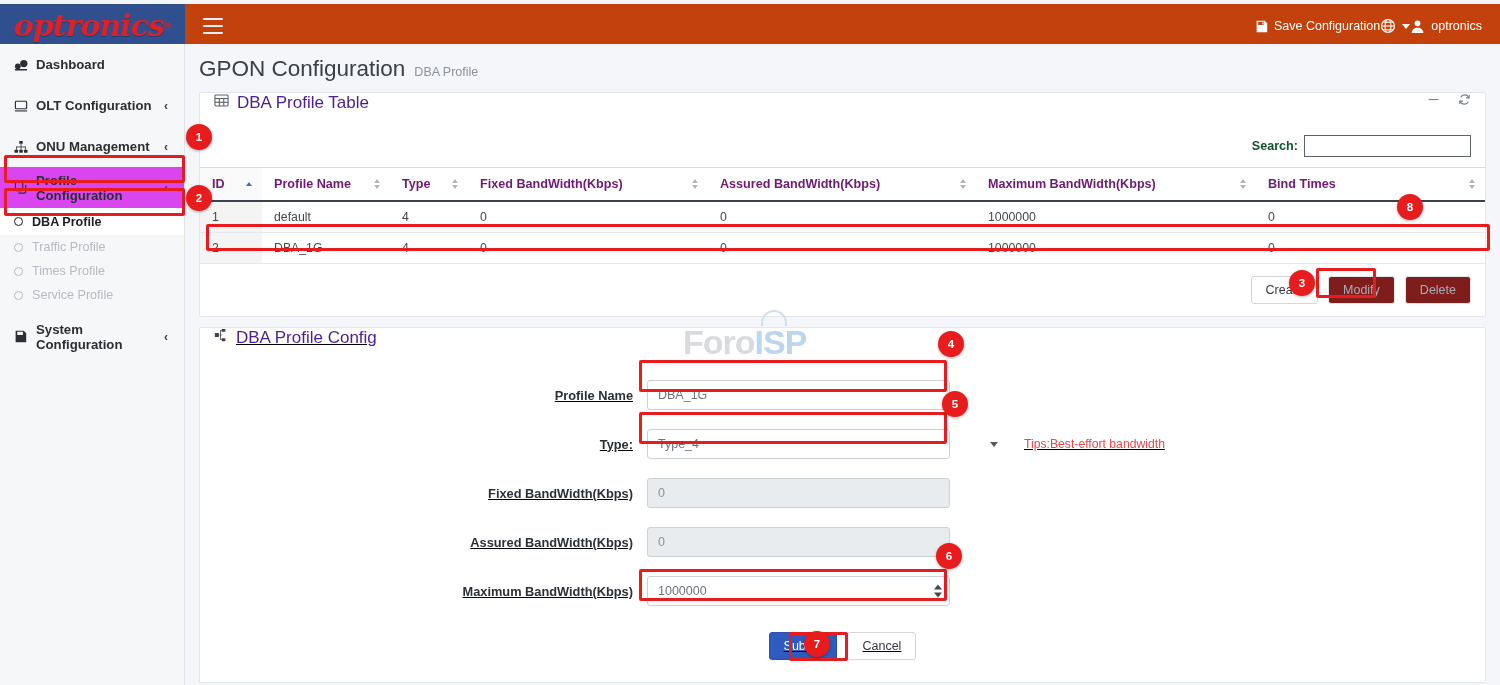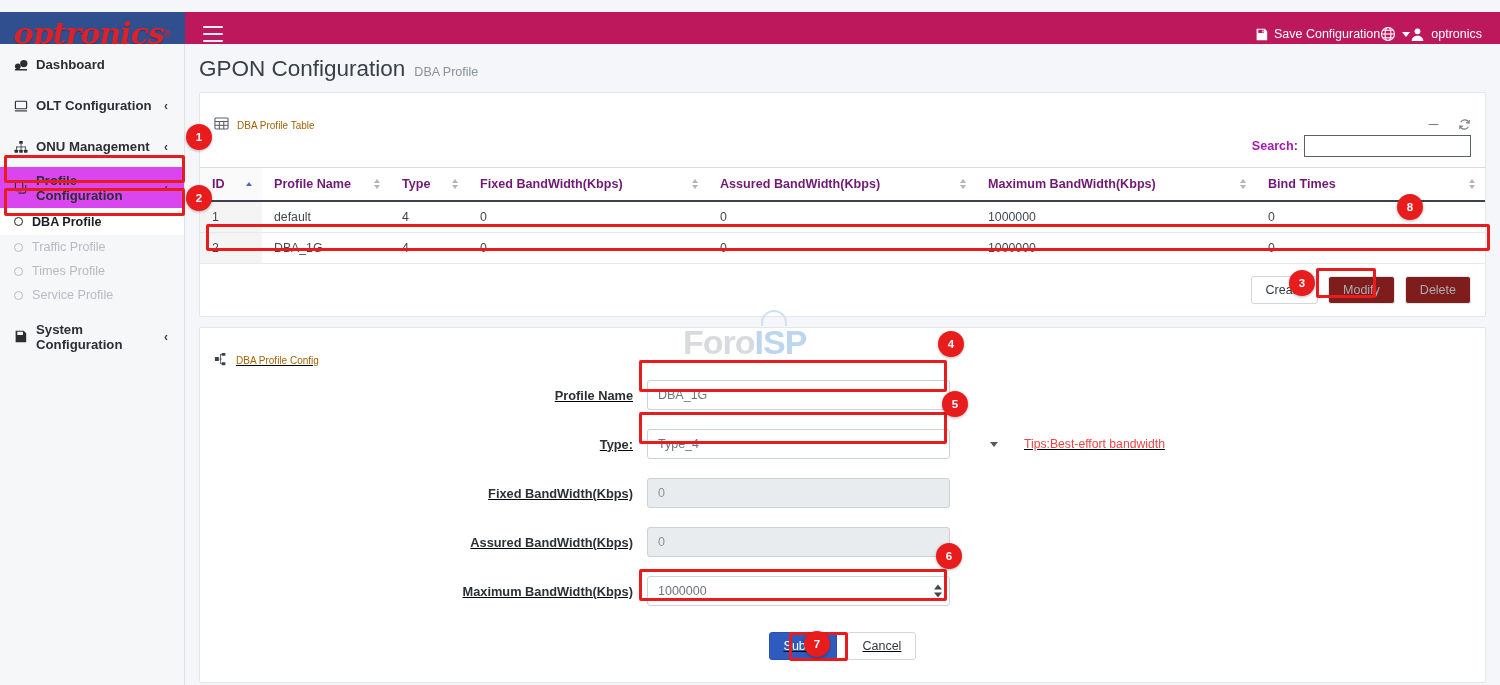--- a/index.html
+++ b/index.html
@@ -6,22 +6,22 @@
   html, body {
     width: 1500px; height: 685px;
     font-family: "Liberation Sans", sans-serif;
     background: #f4f6f9;
     overflow: hidden;
   }
   #app { position: relative; width: 1500px; height: 685px; }
 
   
   .navbar {
-    position: absolute; top: 12px; left: 0; width: 1500px; height: 44px;
-    background: #be185d; display: flex; align-items: center;
+    position: absolute; top: 4px; left: 0; width: 1500px; height: 44px;
+    background: #c2410c; display: flex; align-items: center;
   }
   .brand {
     width: 185px; height: 44px; background: #2f4f8f;
     display: flex; align-items: center; justify-content: center;
     position: relative; overflow: hidden;
   }
   .brand-text {
     font-family: "DejaVu Serif", serif;
     font-style: italic; font-weight: bold;
     font-size: 30px; color: #d9222a;
@@ -78,32 +78,32 @@
   }
   .page-head { padding: 12px 0 10px 14px; display: flex; align-items: baseline; gap: 9px; }
   .page-title { font-size: 22.5px; color: #3a4048; font-weight: normal; }
   .page-crumb { font-size: 12.5px; color: #8a9199; }
 
   .card {
     background: #fff; border: 1px solid #e3e6ea; margin: 0 14px 10px 14px;
     border-radius: 2px; position: relative;
   }
   .card-head {
-    display: flex; align-items: flex-end; height: 38px; padding: 0 14px;
-    font-size: 10px; color: #a16207;
+    display: flex; align-items: flex-start; height: 38px; padding: 0 14px;
+    font-size: 17px; color: #4c1d95;
   }
   .card-head .ch-icon { margin-right: 8px; display:flex; align-items:center; color:#5a6169; }
   .card-tools { margin-left: auto; display: flex; align-items: center; gap: 18px; color: #7a828a; }
   .tool-btn { cursor: pointer; display:flex; align-items:center; }
 
   .search-row {
     display: flex; justify-content: flex-end; align-items: center;
     padding: 4px 14px 10px 14px;
   }
-  .search-label { font-size: 12.6px; font-weight: bold; color: #a21caf; margin-right: 6px; }
+  .search-label { font-size: 12.6px; font-weight: bold; color: #14532d; margin-right: 6px; }
   .search-input {
     width: 167px; height: 22px; border: 1px solid #5c6168;
     background: #fff; font-size: 12px; padding: 0 4px;
     font-family: "Liberation Sans", sans-serif;
   }
 
   table.dt { width: 100%; border-collapse: collapse; table-layout: fixed; }
   table.dt th {
     font-size: 12.6px; font-weight: bold; color: #701a75;
     text-align: left; padding: 9px 12px; border-top: 1px solid #d8dce0;

